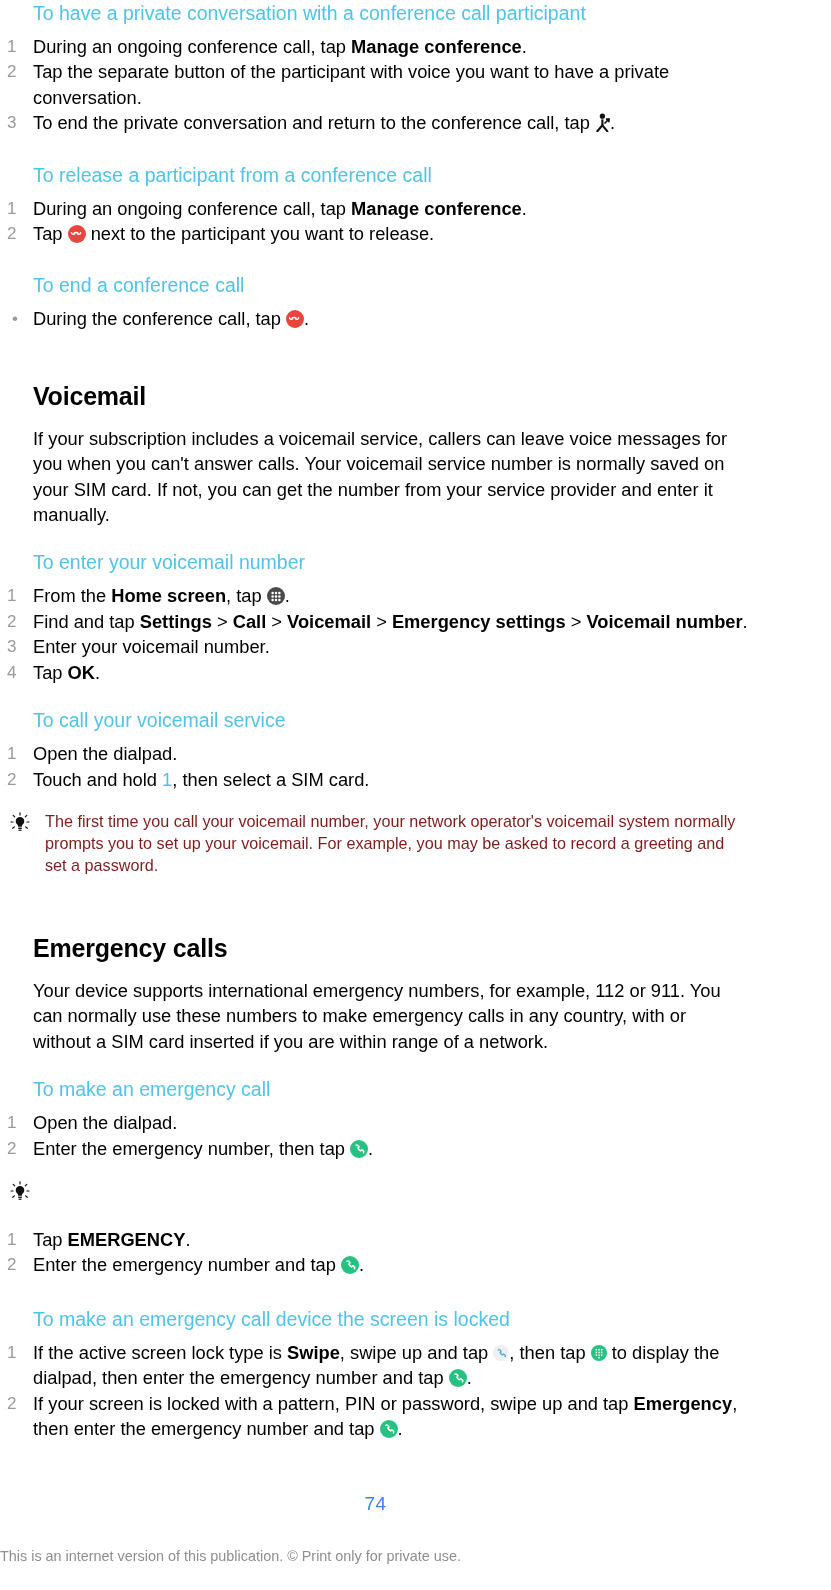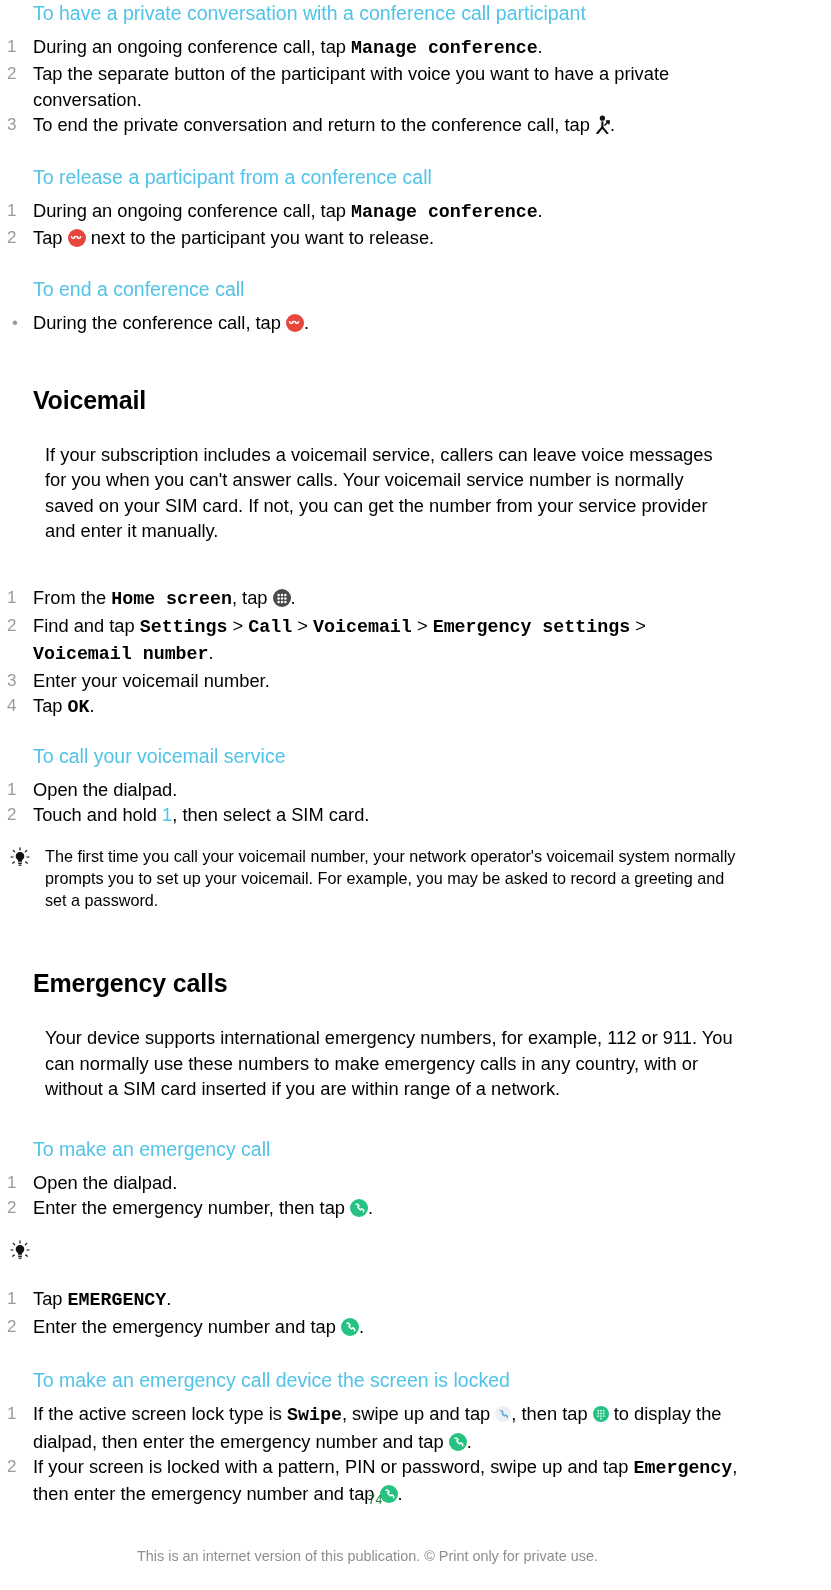--- a/index.html
+++ b/index.html
@@ -40,21 +40,21 @@
     font-weight: bold;
     margin: 0;
     padding: 0 0 0 33px;
     letter-spacing: -0.2px;
   }
 
   
   .para {
     font-size: 18.3px;
     line-height: 25.4px;
-    margin: 12px;
+    margin: 0;
     padding: 0 3px 0 33px;
     color: #000;
   }
 
   
   ol.steps, ul.steps {
     margin: 0;
     padding: 0;
     list-style: none;
   }
@@ -78,30 +78,30 @@
   }
   .bullet {
     position: absolute;
     left: 12px;
     top: 0;
     color: #9a9a9a;
     font-size: 17px;
     line-height: 25.4px;
   }
 
-  b, .bold { font-weight: bold; font-family: Liberation Mono, monospace; }
+  b, .bold { font-weight: bold; }
   .blue-inline { color: #4FC3E8; }
 
   
   .tip {
     position: relative;
     padding: 0 10px 0 45px;
     font-size: 16.2px;
     line-height: 22px;
-    color: #000000;
+    color: #7f1d1d;
   }
   .tip-icon {
     position: absolute;
     left: 8px;
     top: 2px;
     width: 24px;
     height: 22px;
   }
   .sp-6  { height: 6px; }
   .sp-8  { height: 8px; }
@@ -125,30 +125,30 @@
   .ico-merge { width: 15px; height: 19px; vertical-align: -3px; }
   .ico-sm { width: 16px; height: 16px; vertical-align: -2px; }
 
   
   .page-number {
     position: absolute;
     left: 0;
     right: 0;
     top: 1493px;
     text-align: center;
-    color: #15803d;
-    font-size: 12px;
+    color: #3b82f6;
+    font-size: 19px;
     letter-spacing: 0.5px;
   }
   .footer-note {
     position: absolute;
     left: 0;
     right: 16px;
     top: 1548px;
-    text-align: center;
+    text-align: left;
     color: #8e8e8e;
     font-size: 14.4px;
   }
 </style>
 </head>
 <body>
 
 <div class="page">
 
   <h3 class="h-blue">To have a private conversation with a conference call participant</h3>
@@ -213,20 +213,21 @@
 
   <div class="sp-34"></div>
   <div class="sp-14"></div>
 
   <h2 class="h-section">Voicemail</h2>
   <div class="sp-14"></div>
   <p class="para">If your subscription includes a voicemail service, callers can leave voice messages for you when you can't answer calls. Your voicemail service number is normally saved on your SIM card. If not, you can get the number from your service provider and enter it manually.</p>
 
   <div class="sp-22"></div>
 
+  <h3 class="h-blue">To enter your voicemail number</h3>
   <div class="sp-8"></div>
   <ol class="steps">
     <li>
       <span class="num">1</span>
       <span>From the </span><b>Home screen</b><span>, tap </span><span class="ico"><svg viewBox="0 0 18 18" width="18" height="18">
             <circle cx="9" cy="9" r="9" fill="#4a4a4a"></circle>
             <g fill="#ffffff">
               <circle cx="5.6" cy="6.1" r="1.25"></circle>
               <circle cx="9" cy="6.1" r="1.25"></circle>
               <circle cx="12.4" cy="6.1" r="1.25"></circle>

